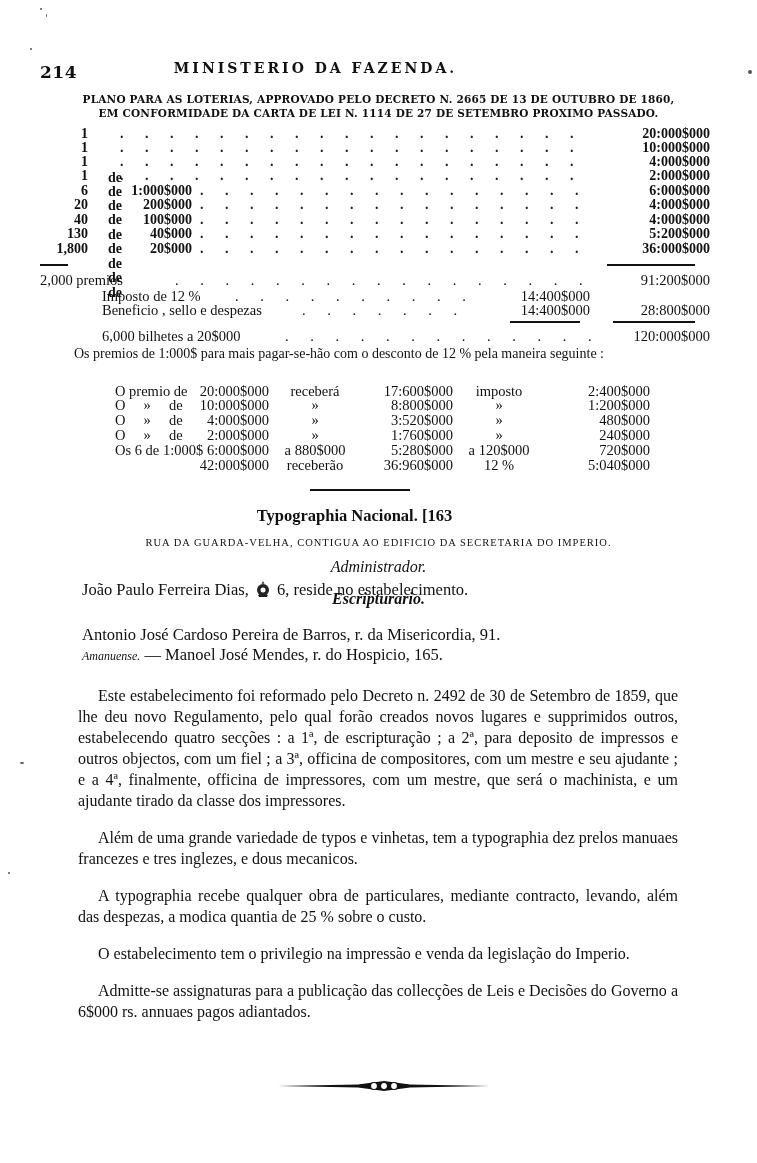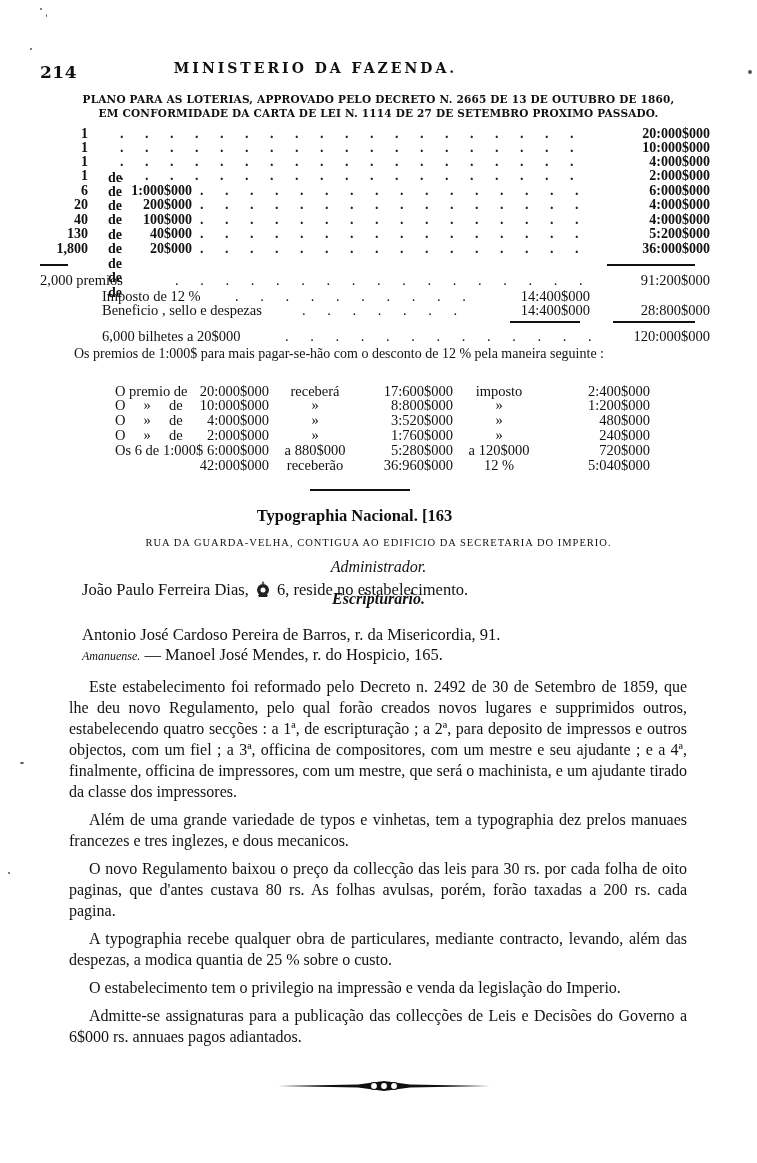--- a/index.html
+++ b/index.html
@@ -25,21 +25,21 @@
   .disc-row { position:absolute; left:100px; width:560px; height:14px; font-size:14.5px; line-height:14px; font-family:"Liberation Serif", serif; }
   .disc-row span { position:absolute; white-space:nowrap; }
   .c1 { left:15px;text-align:center; } .c2 { left:74px; width:95px; text-align:right; }
   .c3 { left:175px; width:80px; text-align:center; } .c4 { left:255px; width:98px; text-align:right; }
   .c5 { left:355px; width:88px; text-align:center; } .c6 { left:463px; width:87px; text-align:right; }
   .section-title { left:0; width:661px; top:506px; text-align:center; font-size:16.5px; font-weight:bold; font-family:"Liberation Serif", serif;margin-left:24px; }
   .address { left:0; width:757px; top:537px; text-align:center; font-size:10.5px; letter-spacing:1px; font-family:"Liberation Serif", serif; }
   .role { left:0; width:757px; text-align:center; font-style:italic; font-size:16px; font-family:"Liberation Serif", serif; }
   .person { left:62px; font-size:16.5px; font-family:"Liberation Serif", serif; white-space:nowrap;margin-left:20px; }
   .body-text { position:absolute; left:62px; width:632px; font-size:16px; line-height:21px; font-family:"Liberation Serif", serif; text-align:justify; }
-  .body-text p { margin:7px; text-indent:20px; }
+  .body-text p { margin:16px; text-indent:20px; }
   .ornament { left:278px; top:1078px; width:212px; height:16px; }
   .noise { position:absolute; background:#555; border-radius:50%; }
 </style>
 </head>
 <body>
 
 <div class="noise" style="left:40px;top:8px;width:2px;height:2px;"></div>
 <div class="noise" style="left:46px;top:14px;width:1px;height:3px;"></div>
 <div class="noise" style="left:30px;top:48px;width:2px;height:2px;"></div>
 <div class="noise" style="left:748px;top:70px;width:4px;height:4px;"></div>
@@ -218,21 +218,20 @@
 <div class="abs role" style="top:590px;font-weight:bold">Escripturario.</div>
 <div class="abs person" style="top:625px">Antonio José Cardoso Pereira de Barros, r. da Misericordia, 91.</div>
 <div class="abs person" style="top:645px">
   <span style="font-style:italic;font-size:12px">Amanuense.</span>
   <span>— Manoel José Mendes, r. do Hospicio, 165.</span>
 </div>
 
 <div class="body-text" style="top:669px">
   <p>Este estabelecimento foi reformado pelo Decreto n. 2492 de 30 de Setembro de 1859, que lhe deu novo Regulamento, pelo qual forão creados novos lugares e supprimidos outros, estabelecendo quatro secções : a 1ª, de escripturação ; a 2ª, para deposito de impressos e outros objectos, com um fiel ; a 3ª, officina de compositores, com um mestre e seu ajudante ; e a 4ª, finalmente, officina de impressores, com um mestre, que será o machinista, e um ajudante tirado da classe dos impressores.</p>
   <p>Além de uma grande variedade de typos e vinhetas, tem a typographia dez prelos manuaes francezes e tres inglezes, e dous mecanicos.</p>
-  <p>O novo Regulamento baixou o preço da collecção das leis para 30 rs. por cada folha de oito paginas, que d'antes custava 80 rs. As folhas avulsas, porém, forão taxadas a 200 rs. cada pagina.</p>
   <p>A typographia recebe qualquer obra de particulares, mediante contracto, levando, além das despezas, a modica quantia de 25 % sobre o custo.</p>
   <p>O estabelecimento tem o privilegio na impressão e venda da legislação do Imperio.</p>
   <p>Admitte-se assignaturas para a publicação das collecções de Leis e Decisões do Governo a 6$000 rs. annuaes pagos adiantados.</p>
 </div>
 
 <div class="abs ornament">
   <svg width="212" height="16" viewBox="0 0 212 16">
     <path d="M0 8 L80 6.5 L106 3 L132 6.5 L212 8 L132 9.5 L106 13 L80 9.5 Z" fill="#111"></path>
     <circle cx="96" cy="8" r="3.5" fill="#fff" stroke="#111" stroke-width="1.2"></circle>
     <circle cx="106" cy="8" r="3.5" fill="#fff" stroke="#111" stroke-width="1.2"></circle>

